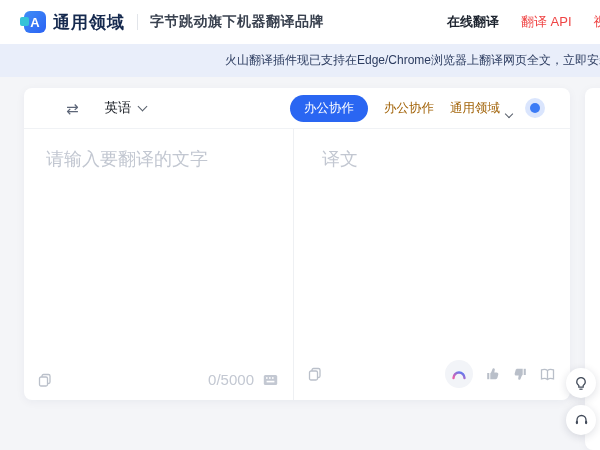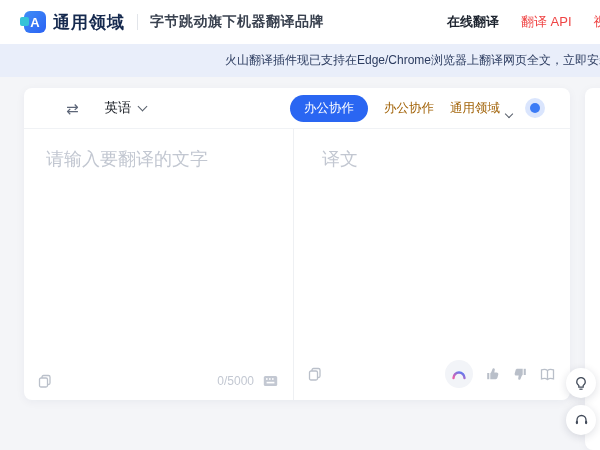--- a/index.html
+++ b/index.html
@@ -38,21 +38,21 @@
   .domain-tab{font-size:12.5px;color:#a16207;cursor:pointer;display:flex;align-items:flex-end;}
   .domain-tab .chev{width:5px;height:5px;margin-left:6px;}
   .beacon{width:10px;height:10px;border-radius:50%;background:#3b7bf6;box-shadow:0 0 0 5px rgba(88,137,247,.22);margin-left:2px;cursor:pointer;}
   .panes{position:absolute;top:41px;left:0;right:0;bottom:0;display:flex;}
   .pane{position:relative;flex:1;}
   .pane.left{width:269px;flex:none;border-right:1px solid #eef0f3;}
   .placeholder{position:absolute;top:18px;left:22px;font-size:18px;color:#c2c7d1;}
   .pane.right .placeholder{left:28px;}
   .pane-toolbar{position:absolute;left:14px;right:15px;bottom:12px;display:flex;align-items:center;}
   .tool-right{margin-left:auto;display:flex;align-items:center;gap:9px;}
-  .counter{font-size:12px;color:#c3c8d2;}
+  .counter{font-size:15px;color:#c3c8d2;}
   .icon-btn{display:flex;align-items:center;justify-content:center;cursor:pointer;}
   .icon-circle{width:28px;height:28px;border-radius:50%;background:#f2f4f8;}
   .out-icons{margin-left:auto;display:flex;align-items:center;gap:13px;}
   
   .side-card{position:absolute;left:585px;top:88px;width:215px;height:362px;background:#fff;border-radius:8px;
     box-shadow:0 2px 10px rgba(25,40,80,.05);padding:20px 0 0 15px;box-sizing:border-box;}
   
   .fab{position:absolute;left:566px;width:30px;height:30px;border-radius:50%;background:#fff;
     box-shadow:0 2px 8px rgba(20,30,60,.14);display:flex;align-items:center;justify-content:center;cursor:pointer;z-index:5;}
   .fab.bulb{top:368px;}

